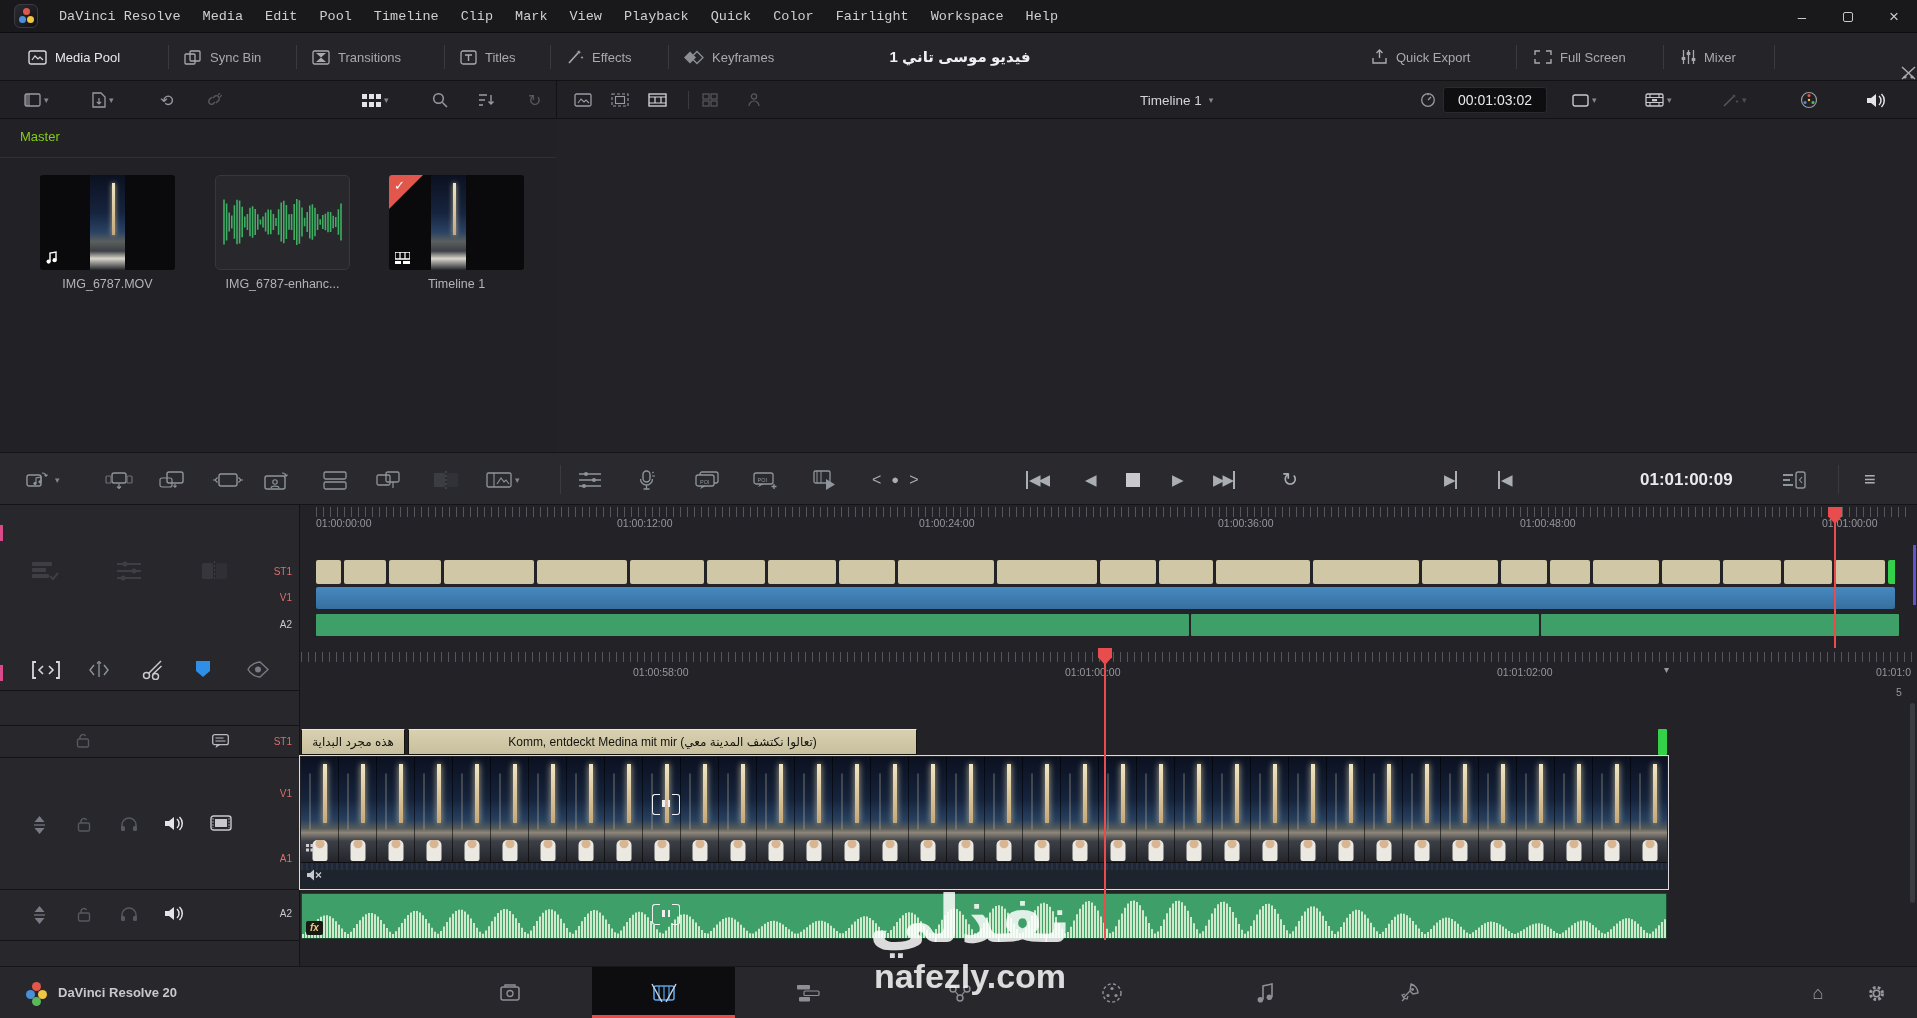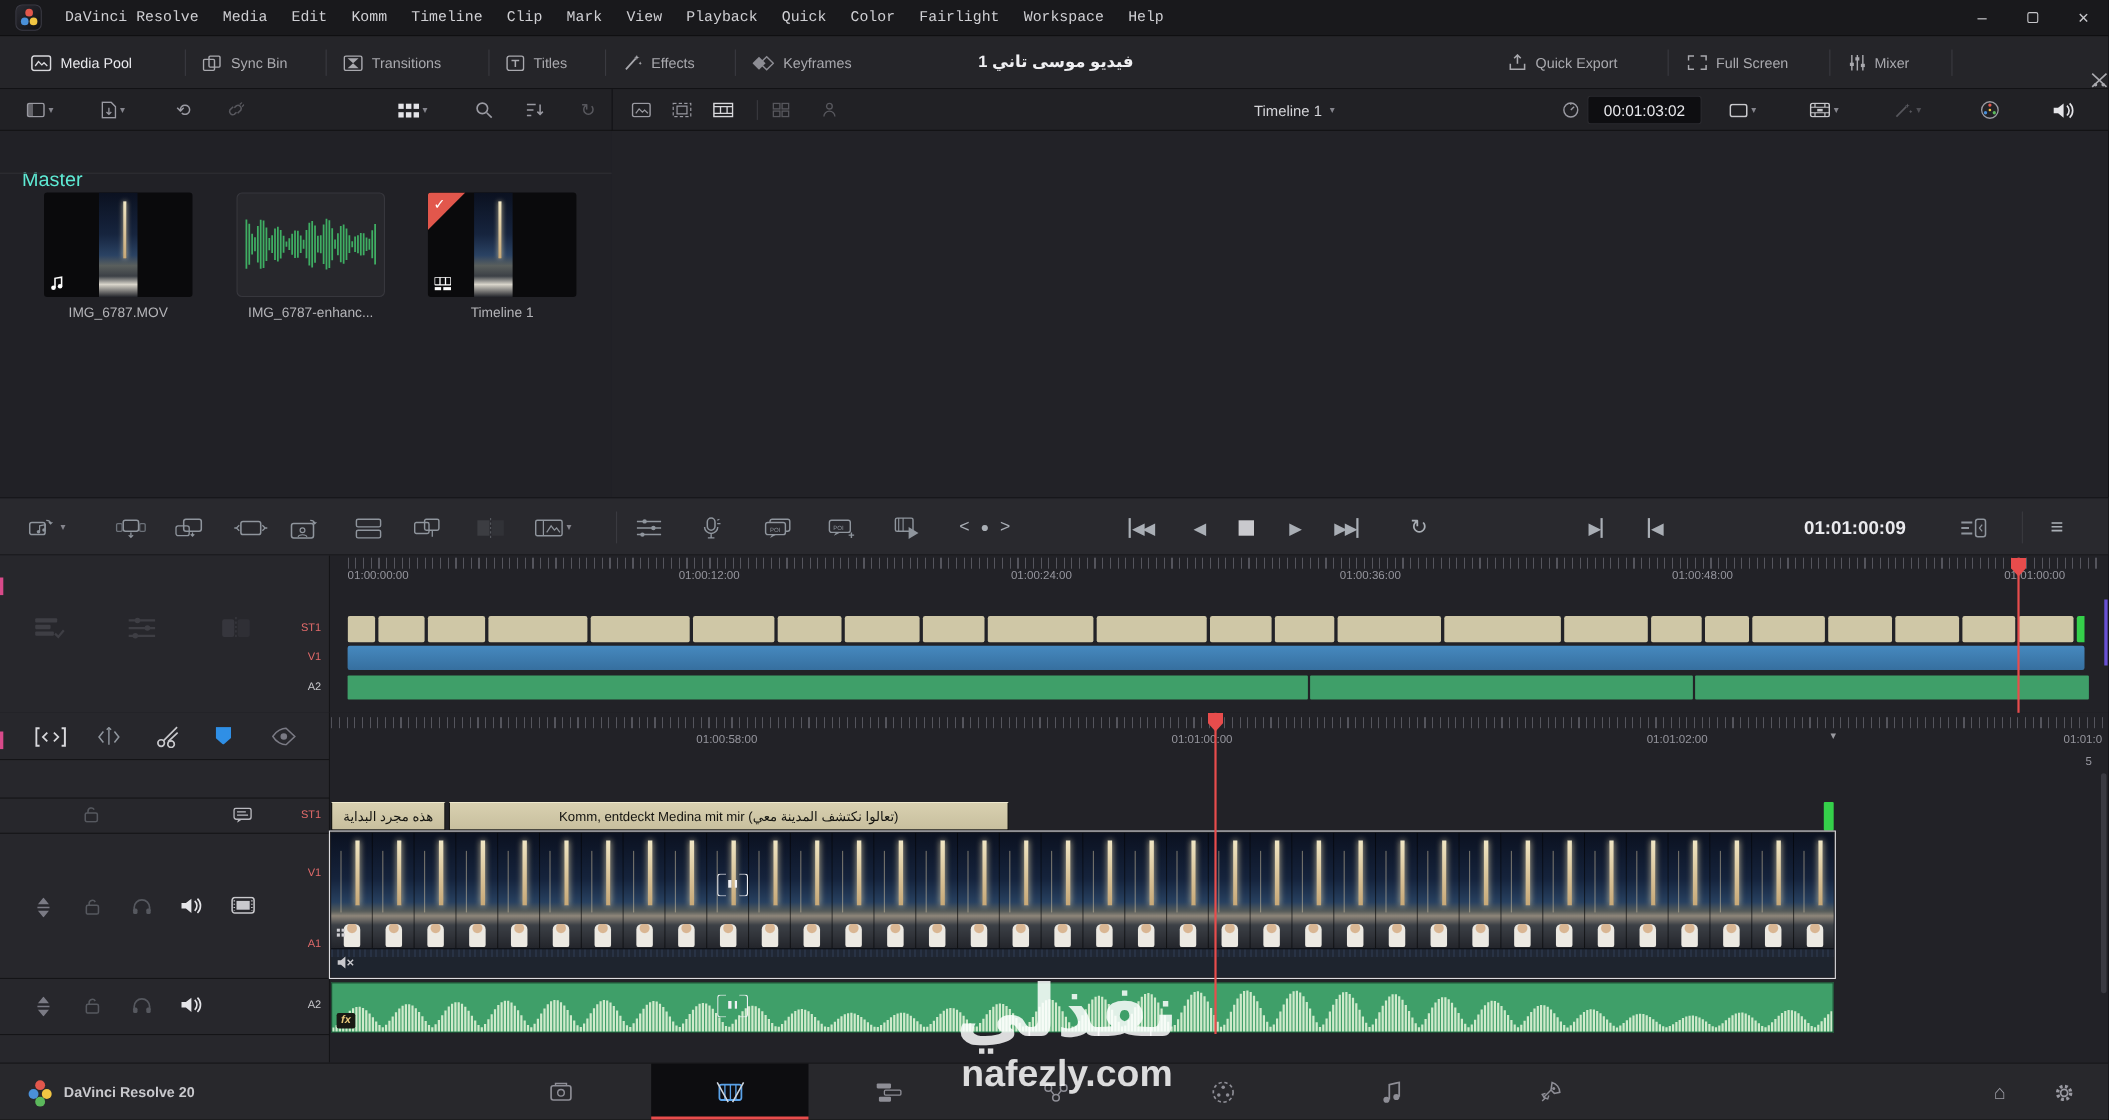--- a/index.html
+++ b/index.html
@@ -34,21 +34,21 @@
   
   .row3{position:absolute;left:0;top:81px;width:100%;height:38px;background:#212125;
         border-bottom:1px solid #121215;}
   .ticon{position:absolute;top:0;height:38px;display:flex;align-items:center;color:#9a9aa2;}
   .chev{font-size:9px;color:#85858d;margin-left:3px;}
   .vdiv{position:absolute;background:#121215;width:1px;}
   .tc-box{position:absolute;background:#0e0e11;border:1px solid #2a2a2f;border-radius:3px;
           color:#e9e9ed;font-size:14px;text-align:center;}
   
   .media-panel{position:absolute;left:0;top:119px;width:556px;height:333px;background:#212126;}
-  .binlabel{position:absolute;left:20px;top:10px;font-size:18px;color:#5eead4;margin-top:24px;}
+  .binlabel{position:absolute;left:20px;top:10px;font-size:13px;color:#84cc16;}
   .binrule{position:absolute;left:0;top:38px;width:556px;height:1px;background:#2e2e34;}
   .clip{position:absolute;cursor:default;}
   .clip .th{width:135px;height:95px;border-radius:3px;background:#0a0a0c;position:relative;overflow:hidden;}
   .clip .nm{width:135px;text-align:center;font-size:12.5px;color:#b4b4b8;margin-top:7px;
             white-space:nowrap;overflow:hidden;}
   .vid-inner{position:absolute;left:50px;top:0;width:35px;height:95px;
      background:linear-gradient(180deg,#0b1120 0%,#16243e 40%,#2a4263 60%,#5a5f5d 70%,#3c4046 80%,#d9d5cb 88%,#23252b 100%);}
   .vid-inner::before{content:"";position:absolute;left:62%;top:8%;width:3px;height:55%;
      background:linear-gradient(180deg,#f0e6c4,#c7a877);box-shadow:0 0 5px rgba(240,225,180,.8);}
   .badge-bl{position:absolute;left:6px;bottom:6px;color:#e8e8ec;}
@@ -149,21 +149,21 @@
   <div class="menubar">
     <div class="applogo">
         <i></i>
         <i></i>
         <i></i>
       </div>
     <div id="menu-items" style="display:flex;">
         <span class="menu-item">DaVinci Resolve</span>
         <span class="menu-item">Media</span>
         <span class="menu-item">Edit</span>
-        <span class="menu-item">Komm</span>
+        <span class="menu-item">Pool</span>
         <span class="menu-item">Timeline</span>
         <span class="menu-item">Clip</span>
         <span class="menu-item">Mark</span>
         <span class="menu-item">View</span>
         <span class="menu-item">Playback</span>
         <span class="menu-item">Quick</span>
         <span class="menu-item">Color</span>
         <span class="menu-item">Fairlight</span>
         <span class="menu-item">Workspace</span>
         <span class="menu-item">Help</span>

